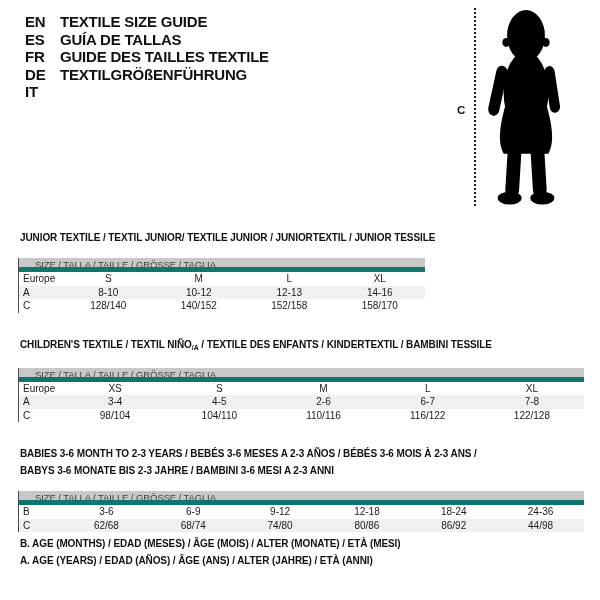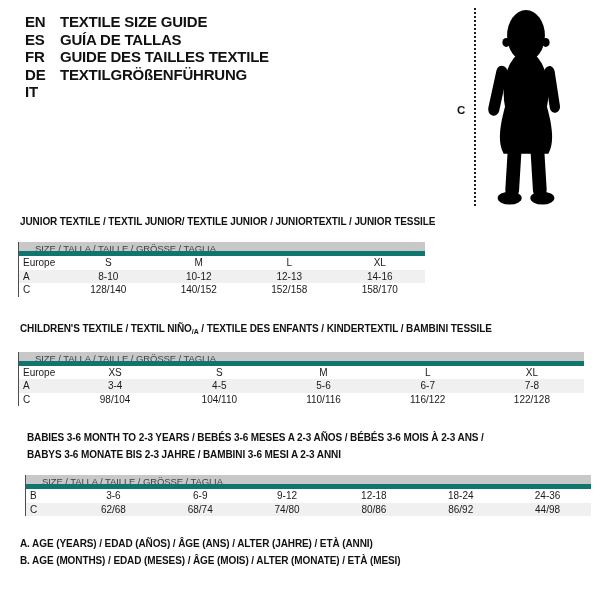--- a/index.html
+++ b/index.html
@@ -30,39 +30,39 @@
   }
   .measure-label{
     position:absolute;left:457px;top:104px;
     font-weight:bold;font-size:11.5px;color:#111;
   }
   .baby-svg{position:absolute;left:483px;top:9px;}
 
   
   #tables{position:absolute;left:18px;top:213px;width:566px;}
   .size-section{margin:0 0 23px 0;}
-  #tables .size-section:nth-child(1){width:407px;}
+  #tables .size-section:nth-child(1){width:407px;margin-top:16px;}
   #tables .size-section:nth-child(2){width:566px;}
-  #tables .size-section:nth-child(3){width:566px;margin-left:7px;}
+  #tables .size-section:nth-child(3){width:566px;}
   .size-section h2{
     margin:0 0 12px 2px;
     font-size:10px;line-height:17px;font-weight:bold;
     letter-spacing:-0.1px;color:#111;white-space:nowrap;
   }
   .sub{font-size:7px;vertical-align:-2px;}
   .tbl{border-left:1px solid #4d4d4d;}
   .bar{
     height:14px;line-height:13px;
     background:var(--bar-bg,#c8c8c8);
     border-bottom:5px solid #0f766e;
     font-size:9.5px;color:var(--bar-text,#3f3f3f);
     padding-left:16px;letter-spacing:-0.1px;
     white-space:nowrap;overflow:hidden;
   }
-  .row{display:flex;height:13.5px;line-height:13.5px;font-size:10px;}
+  .row{display:flex;height:13.5px;line-height:13.5px;font-size:10px;justify-content:center;}
   .row.shaded{background:var(--row-shaded,#f0f0f0);}
   .cell.label{flex:0 0 44px;padding-left:4px;}
   .cell.val{flex:1 1 0;text-align:center;}
 
   
   #legend{
     position:absolute;left:20px;top:536px;
     font-weight:bold;font-size:10px;line-height:16.5px;
     letter-spacing:-0.1px;color:#111;
   }
@@ -166,21 +166,21 @@
             <div class="cell val">XS</div>
             <div class="cell val">S</div>
             <div class="cell val">M</div>
             <div class="cell val">L</div>
             <div class="cell val">XL</div>
           </div>
           <div class="row shaded">
             <div class="cell label">A</div>
             <div class="cell val">3-4</div>
             <div class="cell val">4-5</div>
-            <div class="cell val">5-6</div>
+            <div class="cell val">2-6</div>
             <div class="cell val">6-7</div>
             <div class="cell val">7-8</div>
           </div>
           <div class="row">
             <div class="cell label">C</div>
             <div class="cell val">98/104</div>
             <div class="cell val">104/110</div>
             <div class="cell val">110/116</div>
             <div class="cell val">116/122</div>
             <div class="cell val">122/128</div>
@@ -216,15 +216,15 @@
             <div class="cell val">80/86</div>
             <div class="cell val">86/92</div>
             <div class="cell val">44/98</div>
           </div>
         </div>
     </div>
   </section>
 </div>
 
 <div id="legend">
+    <div class="legend-line">B. AGE (MONTHS) / EDAD (MESES) / ÂGE (MOIS) / ALTER (MONATE) / ETÀ (MESI)</div>
     <div class="legend-line">A. AGE (YEARS) / EDAD (AÑOS) / ÂGE (ANS) / ALTER (JAHRE) / ETÀ (ANNI)</div>
-    <div class="legend-line">B. AGE (MONTHS) / EDAD (MESES) / ÂGE (MOIS) / ALTER (MONATE) / ETÀ (MESI)</div>
   </div>
 
 </body></html>

